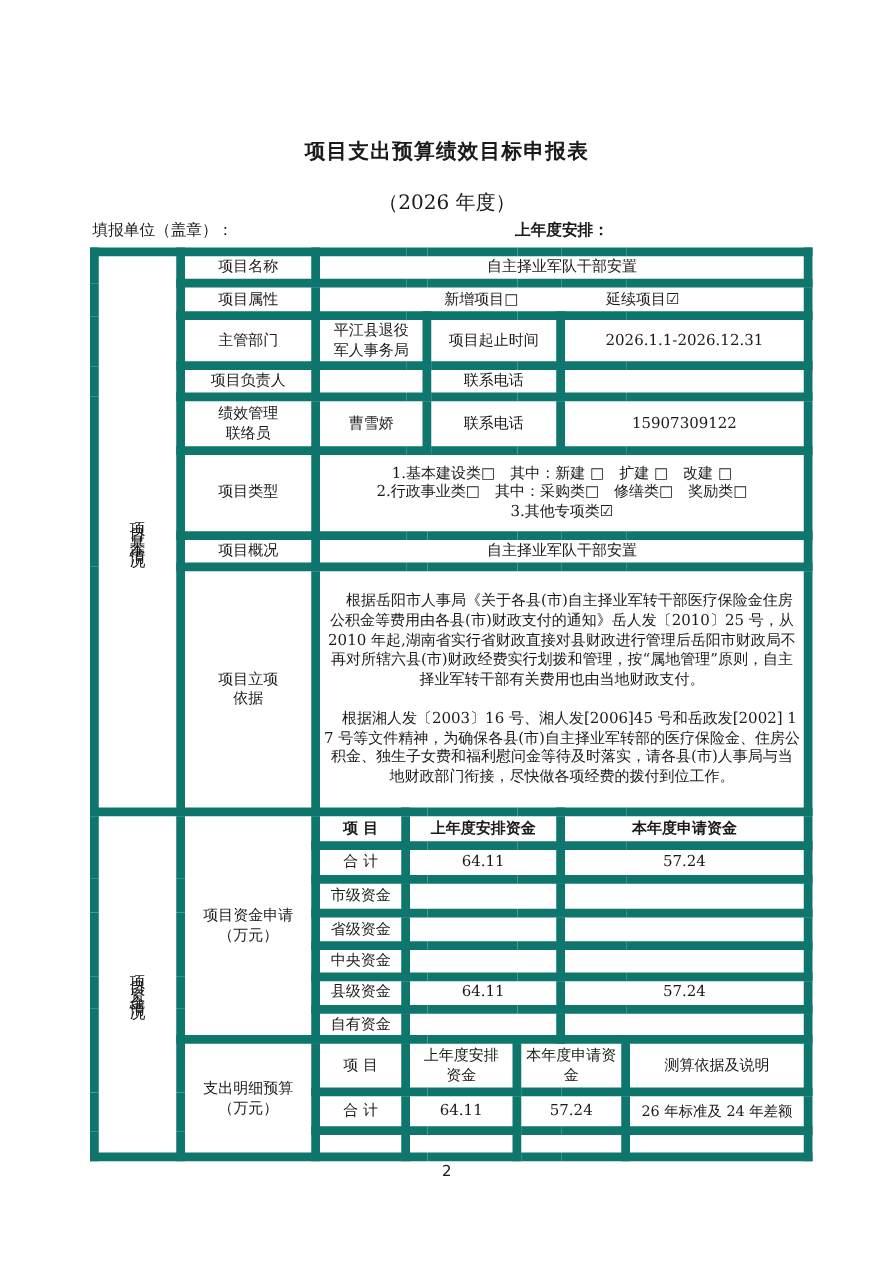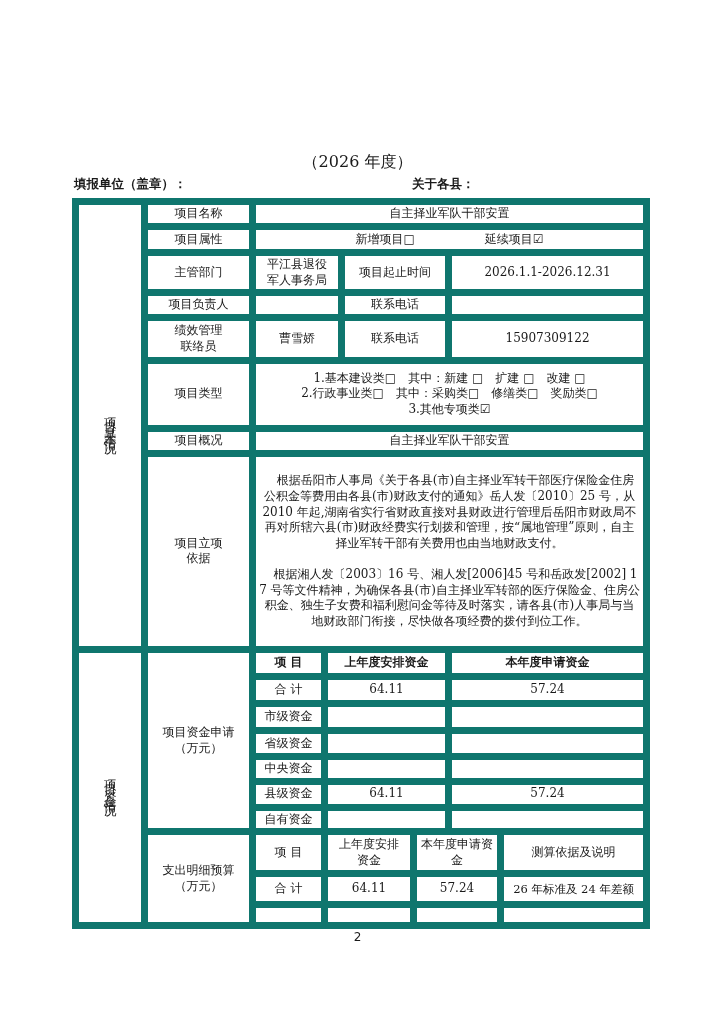--- a/index.html
+++ b/index.html
@@ -9,21 +9,21 @@
     overflow:hidden;
   }
   .title {
     position:absolute; top:110px; left:0; width:715px; text-align:center;
     font-size:16.5px; font-weight:bold; letter-spacing:1px;
   }
   .subtitle {
     position:absolute; top:152px; left:0; width:715px; text-align:center;
     font-size:16px;
   }
-  .fill-unit { position:absolute; top:176px; left:74px; font-size:12.5px; font-weight:bold; }
+  .fill-unit { position:absolute; top:176px; left:74px; font-size:12.5px; font-weight:normal; }
   .unit-head { position:absolute; top:176px; left:412px; font-size:12.5px; font-weight:bold; }
 
   table.decl {
     position:absolute; top:198px; left:72px; width:571px;
     border-collapse:collapse; table-layout:fixed;
     border:2px solid #333333;
   }
   table.decl td {
     border:7px solid #0f766e; font-size:12px; line-height:1.3;
     text-align:center; vertical-align:middle; padding:1px 3px;
@@ -42,23 +42,24 @@
   .page-num {
     position:absolute; top:930px; left:0; width:715px; text-align:center;
     font-size:12px; font-family:"DejaVu Sans","Liberation Sans",sans-serif;
   }
 </style>
 </head>
 <body>
 
 <div class="page">
 
+  <div class="title">项目支出预算绩效目标申报表</div>
   <div class="subtitle">（2026 年度）</div>
   <div class="fill-unit">填报单位（盖章）：</div>
-  <div class="unit-head">关于各县：</div>
+  <div class="unit-head">上年度安排：</div>
 
   <table class="decl">
     <colgroup>
       <col style="width:69px">
         <col style="width:108px">
         <col style="width:72px">
         <col style="width:17px">
       <col style="width:72px">
         <col style="width:35px">
         <col style="width:52px">

